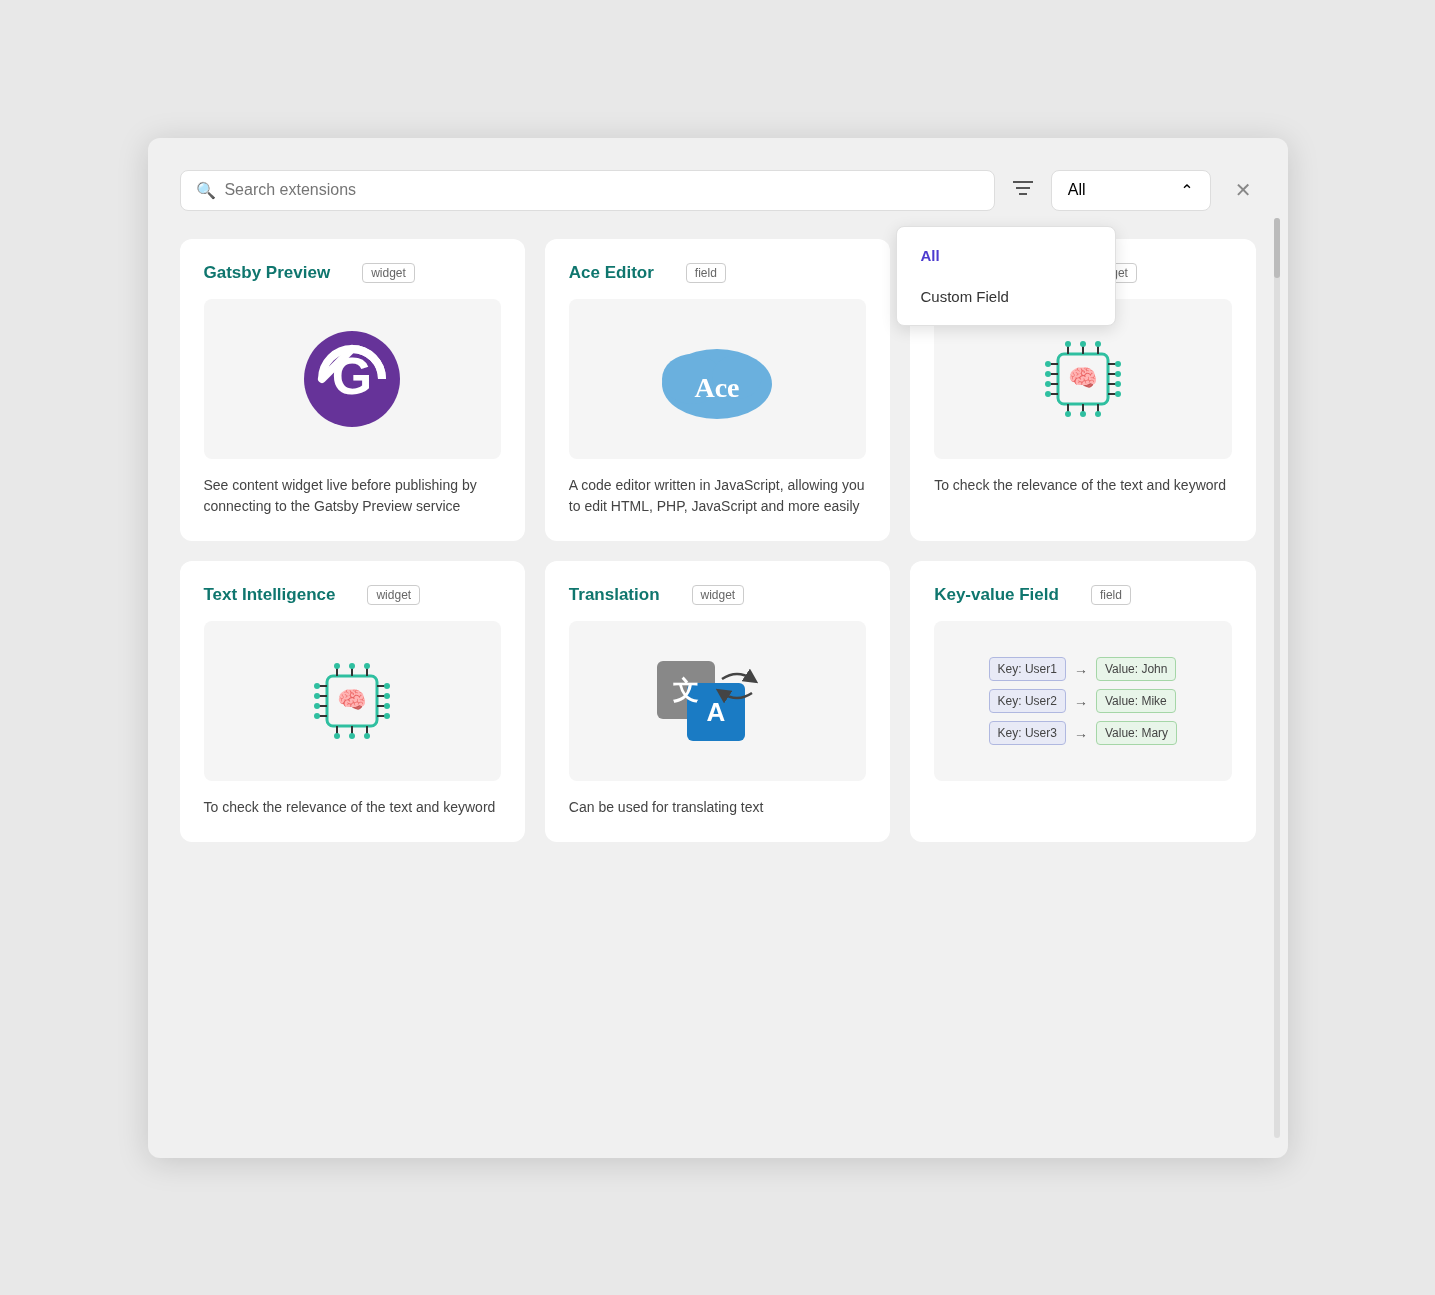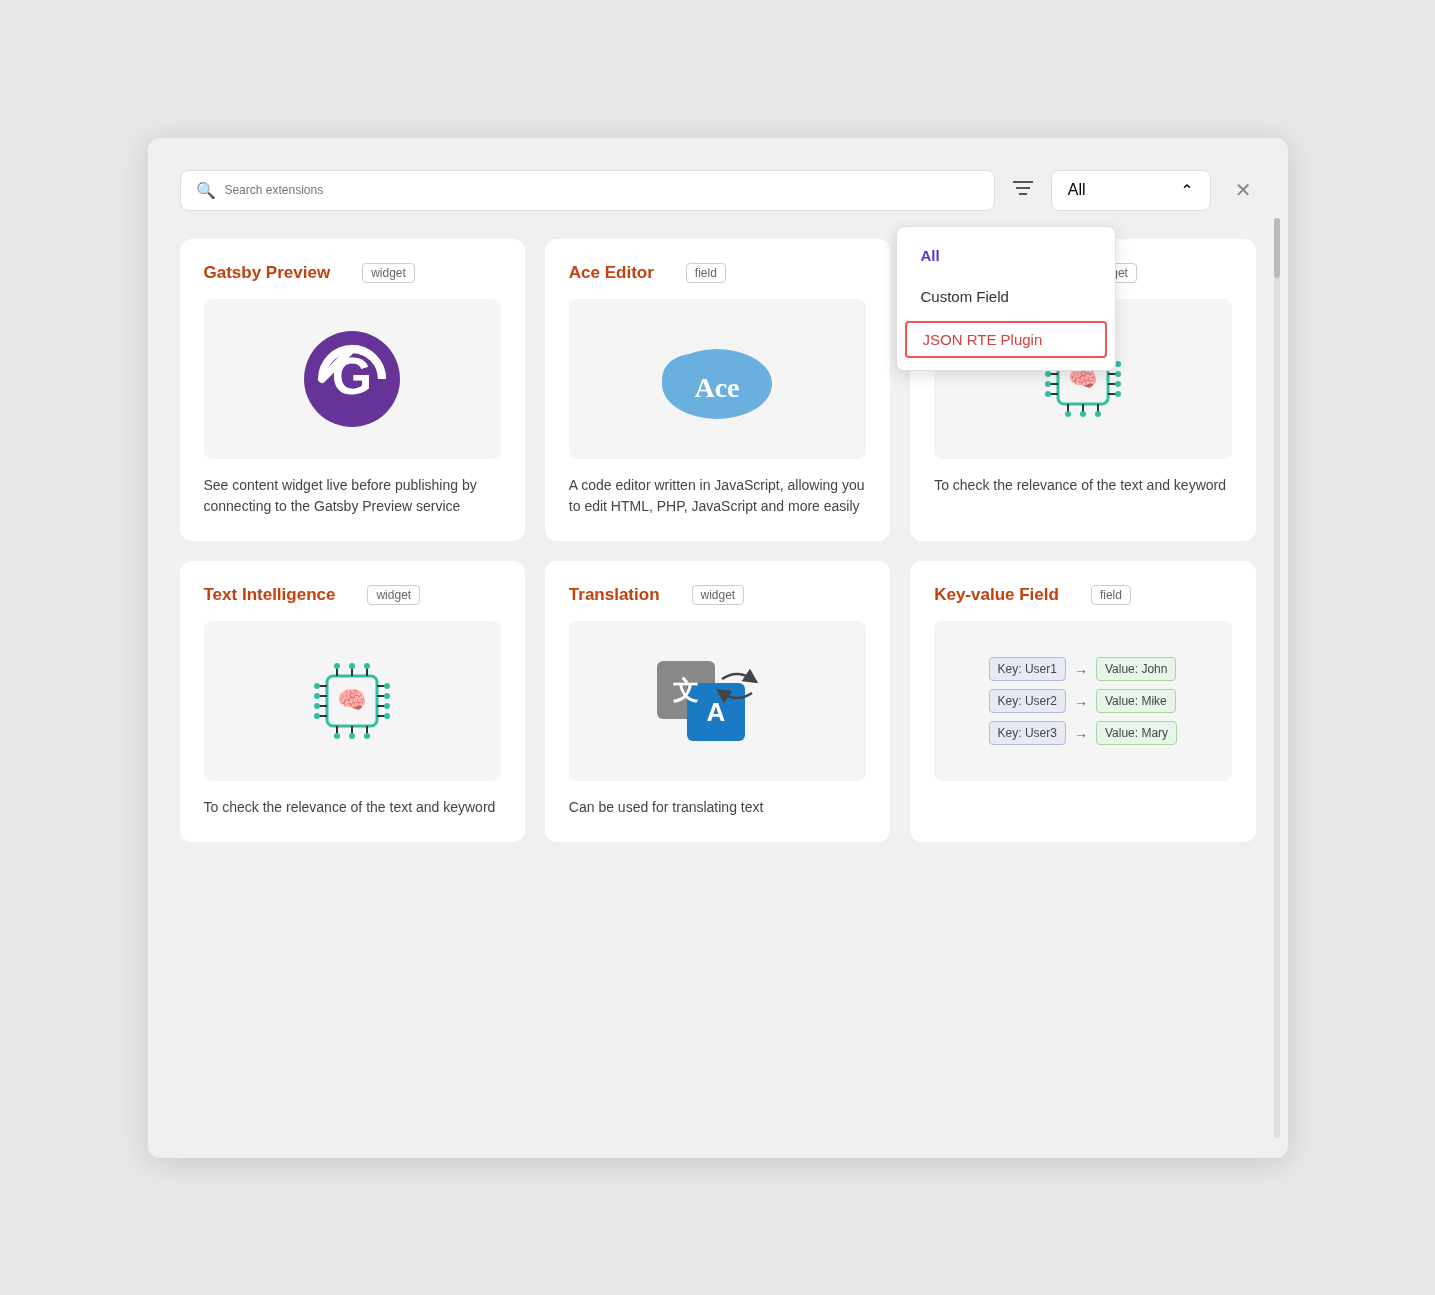--- a/index.html
+++ b/index.html
@@ -38,21 +38,21 @@
       flex: 1;
       gap: 8px;
     }
     .search-icon-wrap {
       color: #999;
       font-size: 16px;
     }
     .search-input {
       border: none;
       outline: none;
-      font-size: 12px;
+      font-size: 16px;
       color: #8b5cf6;
       width: 100%;
       background: transparent;
     }
     .filter-icon-btn {
       background: none;
       border: none;
       cursor: pointer;
       padding: 6px;
       color: #555;
@@ -125,21 +125,21 @@
       gap: 16px;
     }
     .card-header {
       display: flex;
       align-items: center;
       gap: 12px;
     }
     .card-title {
       font-size: 17px;
       font-weight: 700;
-      color: #c2410c;
+      color: #0f766e;
     }
     .badge {
       border: 1px solid #ccc;
       border-radius: 4px;
       padding: 2px 8px;
       font-size: 12px;
       color: #666;
       background: #fff;
       margin-left: 20px;
     }
@@ -232,21 +232,20 @@
     </button>
     <button class="dropdown-btn">
       <span>All</span>
       <span>⌃</span>
     </button>
     <button class="close-btn">✕</button>
 
     <div class="dropdown-menu">
       <div class="dropdown-item active">All</div>
       <div class="dropdown-item">Custom Field</div>
-      <div class="dropdown-item highlighted">JSON RTE Plugin</div>
     </div>
   </div>
 
   <div class="cards-grid">
 
     <div class="card">
       <div class="card-header">
         <span class="card-title">Gatsby Preview</span>
         <span class="badge">widget</span>
       </div>

